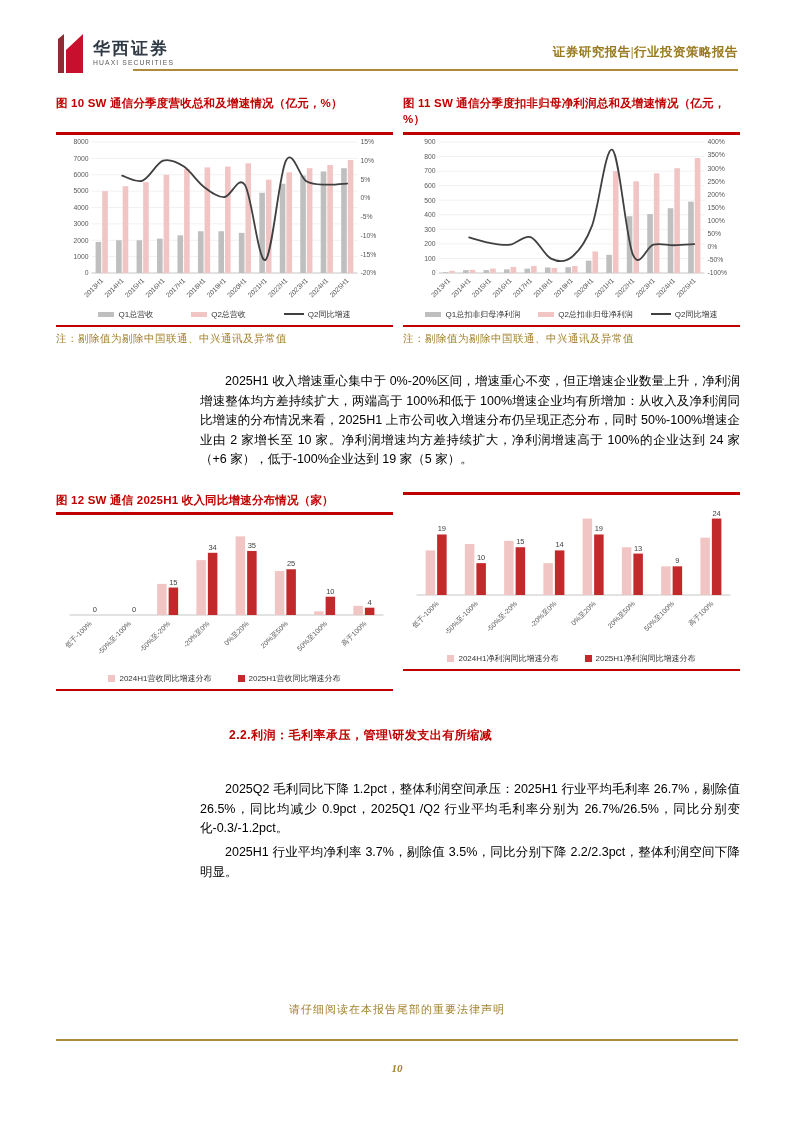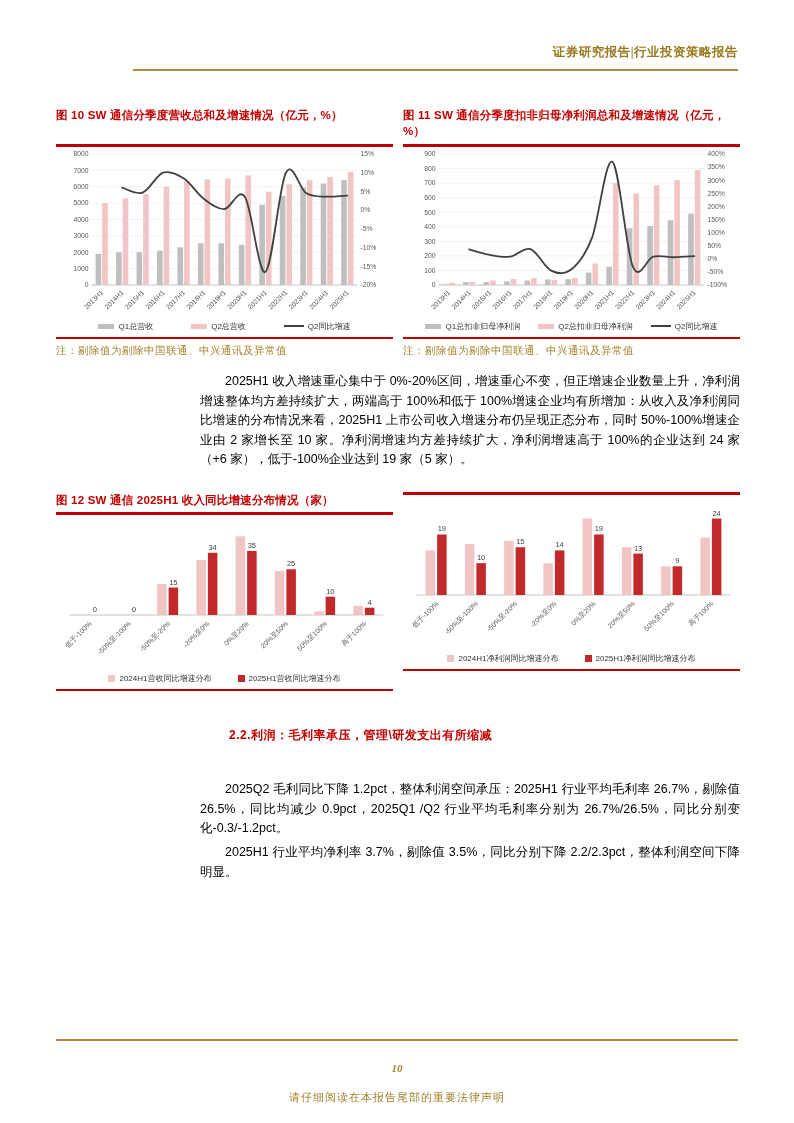--- a/index.html
+++ b/index.html
@@ -14,21 +14,21 @@
   .hdr-logo-txt .cn { font-size:17px; font-weight:bold; color:#2f3a45; letter-spacing:2px; line-height:1.1; }
   .hdr-logo-txt .en { font-size:6.8px; color:#5a5a5a; letter-spacing:1.1px; }
   .hdr-right {
     position:absolute; top:44px; right:56px;
     font-family:"Liberation Serif", serif; font-weight:bold;
     font-size:12.5px; color:#9a7a20; letter-spacing:0.5px;margin-left:8px;
   }
   .hdr-rule { position:absolute; top:69px; left:133px; width:605px; height:2.2px; background:#ad8b3d; }
   
   .figrow { position:absolute; left:56px; width:684px; display:grid; grid-template-columns:1fr 1fr; column-gap:10px; }
-  .figrow1 { top:95px;margin-top:12px; }
+  .figrow1 { top:95px; }
   .figrow2 { top:492px; }
   .fig { display:flex; flex-direction:column; }
   .fig-caption {
     color:#c00000; font-weight:bold; font-size:11.5px; line-height:1.4;
     min-height:37px; letter-spacing:0.2px;
   }
   .fig-caption.short { min-height:20px; }
   .fig-rule-top { height:2.6px; background:#c00000; }
   .fig-chart { width:100%; display:block; }
   .fig-legend {
@@ -54,34 +54,44 @@
   .para1 { top:372px; }
   .para2 { top:780px; }
   .para3 { top:843px; }
   .section-heading {
     position:absolute; top:727px; left:229px; width:510px;
     color:#c00000; font-weight:bold; font-size:12px; letter-spacing:0.5px;
   }
   
   .ftr-rule { position:absolute; top:1039px; left:56px; width:682px; height:2px; background:#ad8b3d; }
   .ftr-legal {
-    position:absolute; top:1090px; left:0; width:794px; text-align:center;
+    position:absolute; top:1002px; left:0; width:794px; text-align:center;
     font-family:"Liberation Serif", serif; color:#a3802b; font-size:11px; letter-spacing:1px;
   }
   .ftr-page {
     position:absolute; top:1062px; left:0; width:794px; text-align:center;
     font-family:"Liberation Serif", serif; color:#a3802b;
     font-size:11px; font-weight:bold; font-style:italic;
   }
 </style>
 </head>
 <body>
 
 <div class="page">
 
+  <div class="hdr-logo">
+    <svg width="30" height="40" viewBox="0 0 30 40">
+      <polygon points="2,6 8,1 8,40 2,40" fill="#8b2d33"></polygon>
+      <polygon points="10,40 10,17 27,1 27,40" fill="#c8102e"></polygon>
+    </svg>
+    <div class="hdr-logo-txt">
+      <div class="cn">华西证券</div>
+      <div class="en">HUAXI SECURITIES</div>
+    </div>
+  </div>
   <div class="hdr-right">证券研究报告|行业投资策略报告</div>
   <div class="hdr-rule"></div>
 
   <div class="figrow figrow1">
 
     <div class="fig">
       <div class="fig-caption">图 10  SW 通信分季度营收总和及增速情况（亿元，%）</div>
       <div class="fig-rule-top"></div>
       <svg class="fig-chart" height="171" viewBox="0 0 334 171">
           <line x1="34" y1="138" x2="300" y2="138" stroke="#c6c6c6" stroke-width="1"></line>

